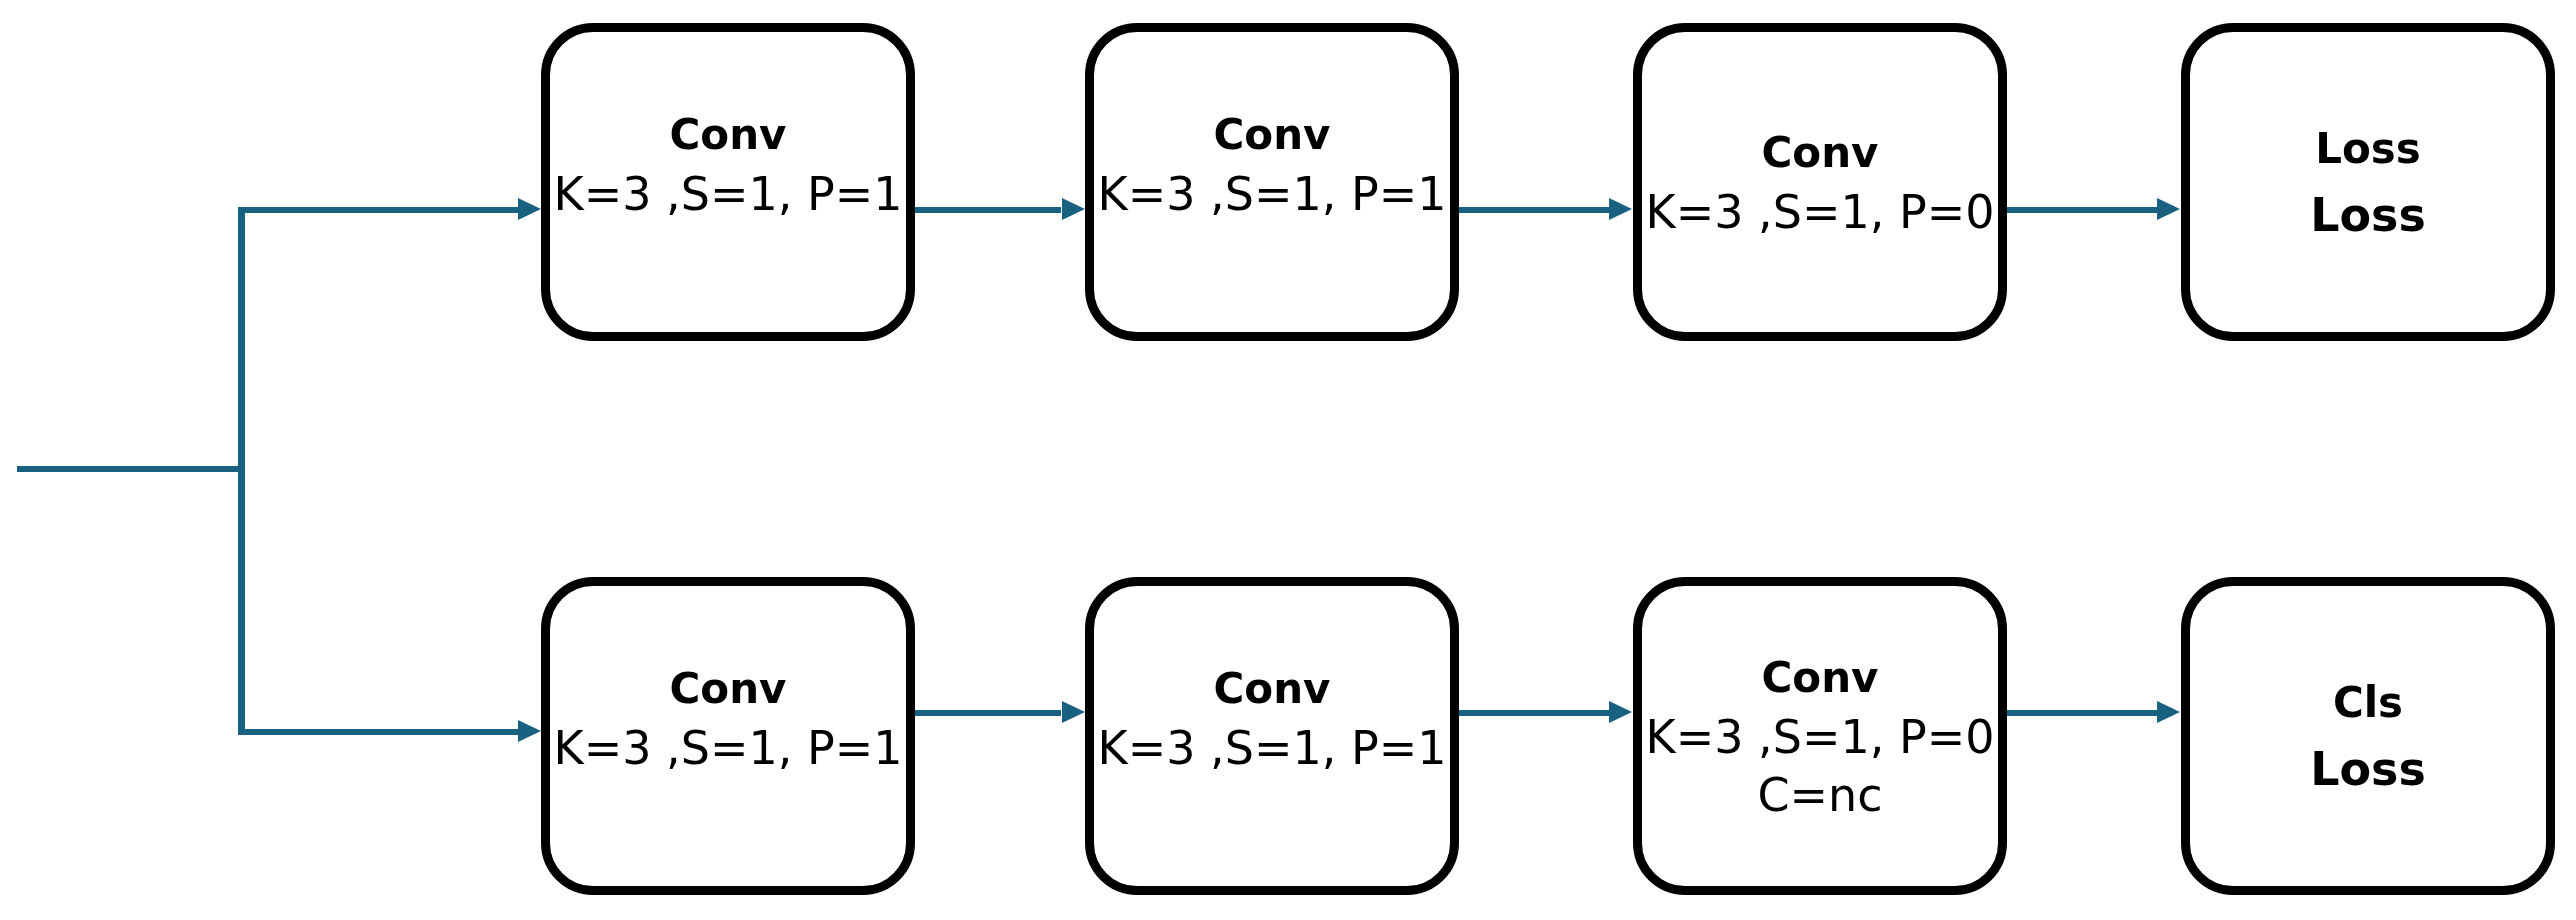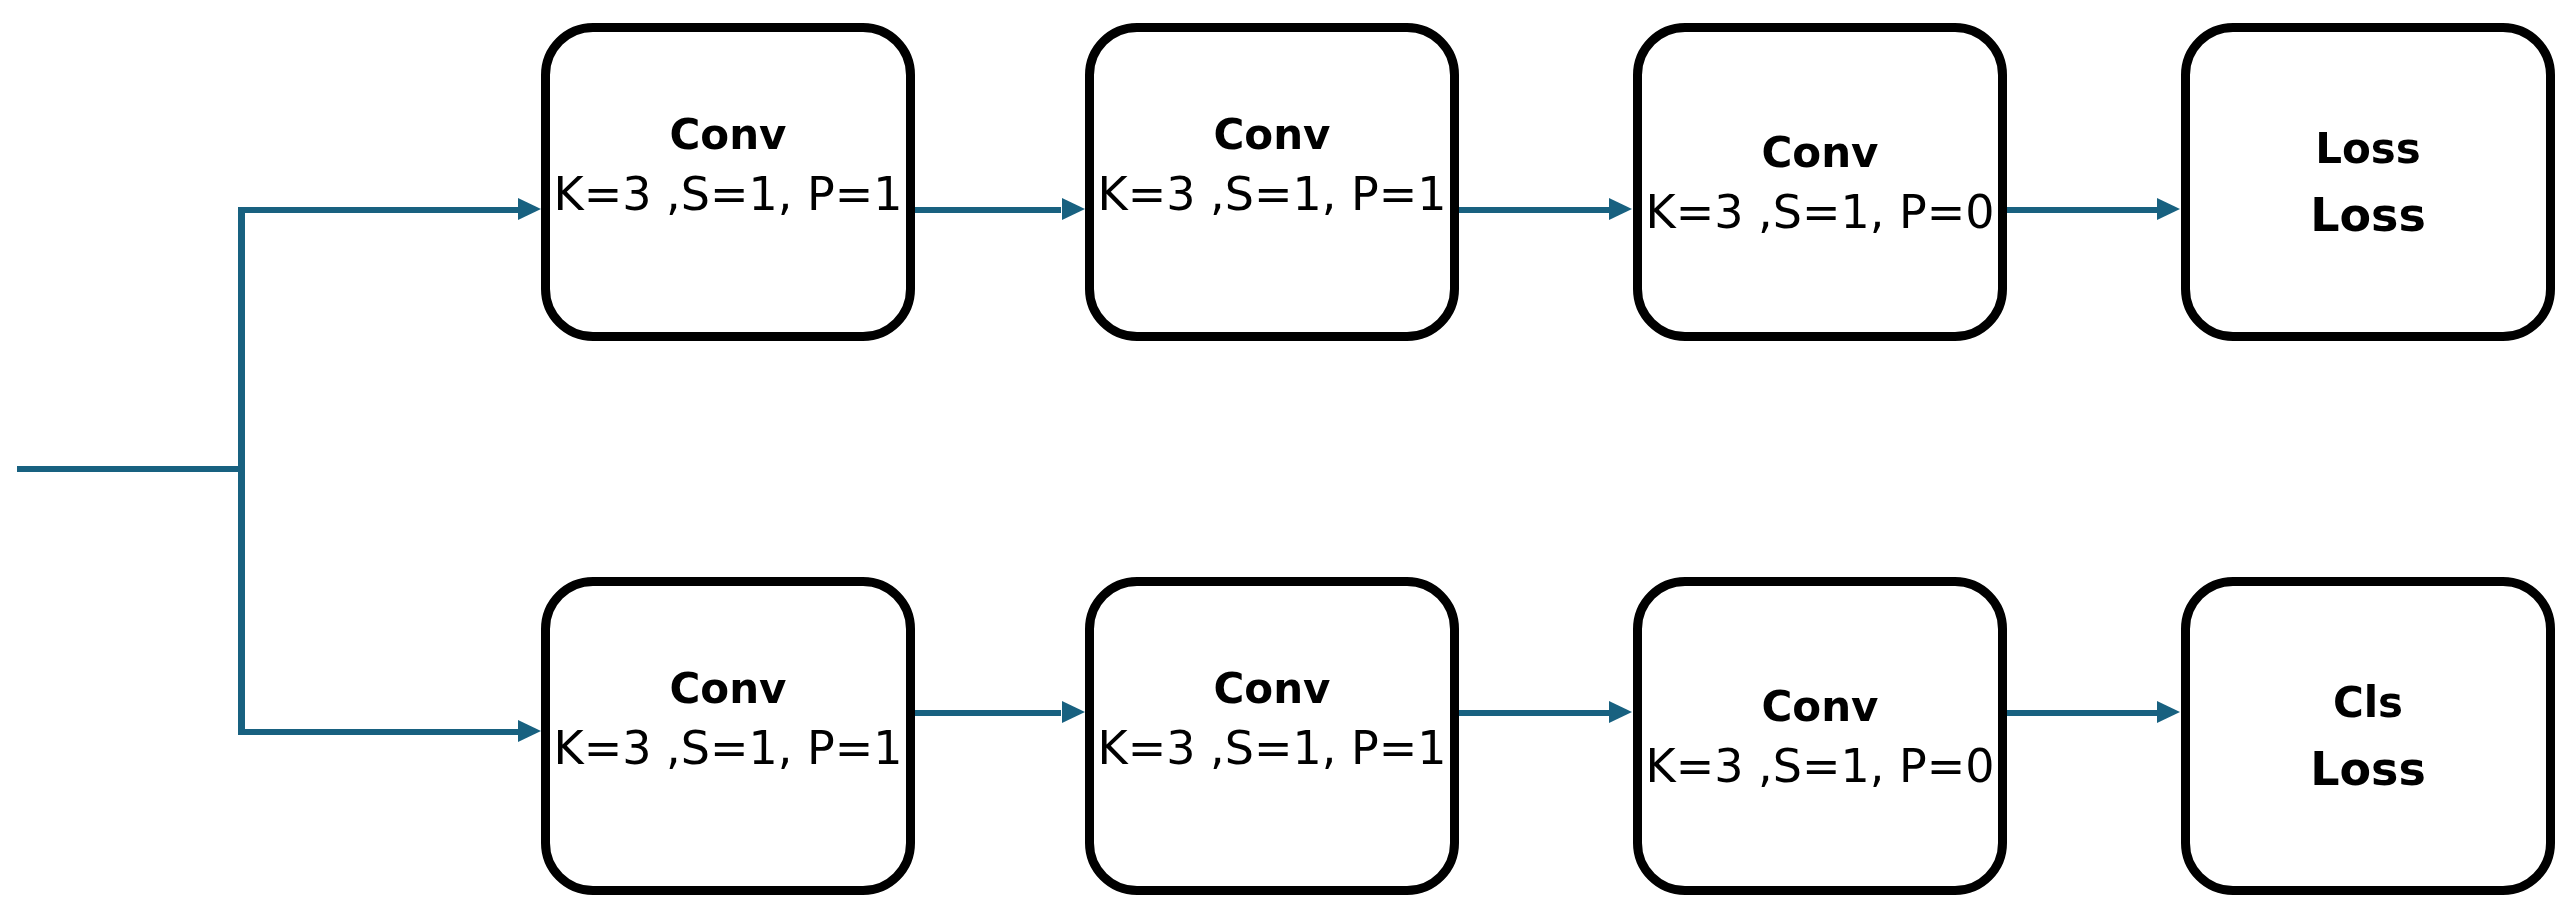--- a/index.html
+++ b/index.html
@@ -114,20 +114,21 @@
     <span class="inner">
       <span class="box-title">Conv</span>
       <span class="box-line">K=3 ,S=1, P=1</span>
       <span class="box-line"></span>
     </span>
   </div>
   <div class="box r2 col3">
     <span class="inner">
       <span class="box-title">Conv</span>
       <span class="box-line">K=3 ,S=1, P=0</span>
+      <span class="box-line">C=nc</span>
     </span>
   </div>
   <div class="box r2 col4 loss">
     <span class="inner">
       <span class="box-title">Cls</span>
       <span class="box-line">Loss</span>
     </span>
   </div>
 
 </div>

